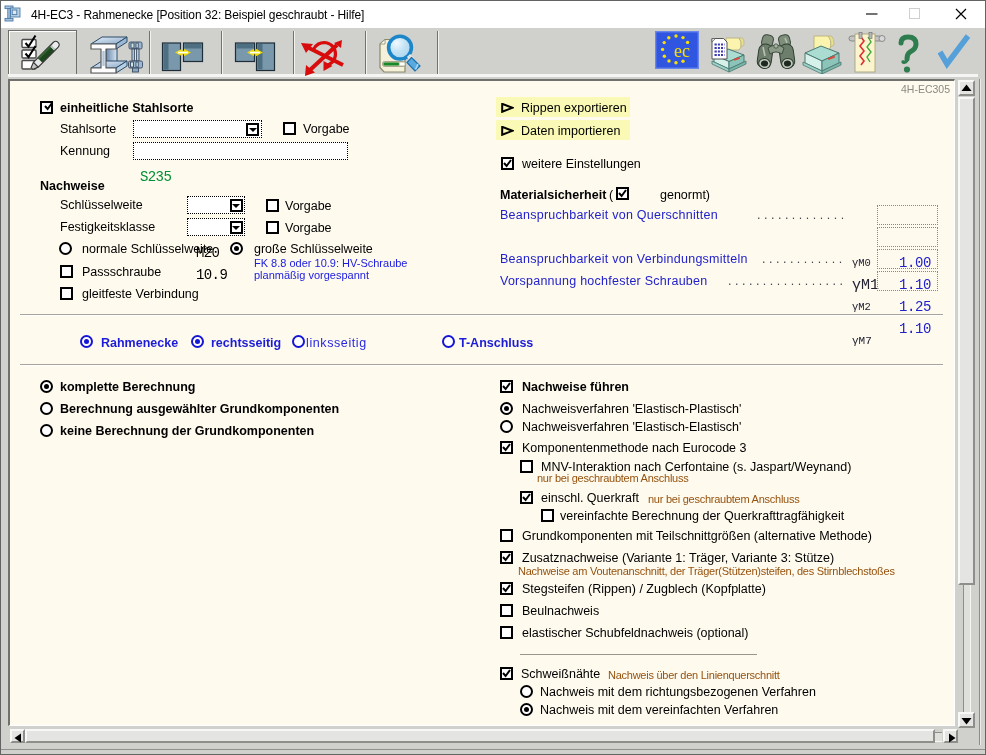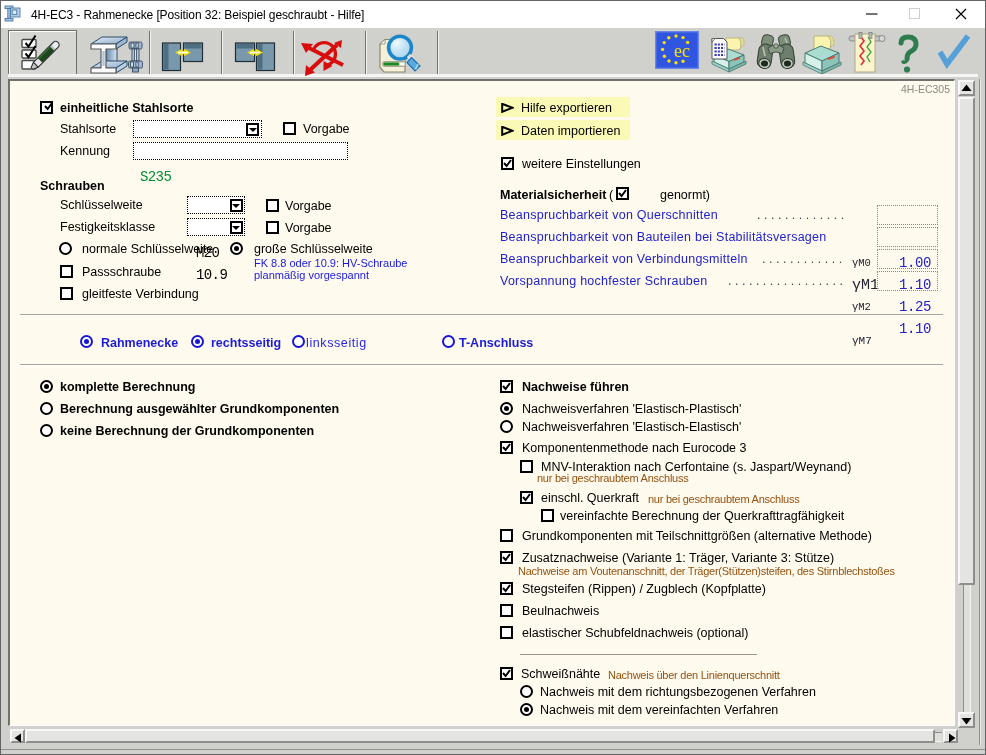--- a/index.html
+++ b/index.html
@@ -281,21 +281,21 @@
     </svg>
   <div class="lbl b" style="left:60px;top:101px">einheitliche Stahlsorte</div>
   <div class="lbl" style="left:60px;top:122px">Stahlsorte</div>
   <div class="combo" style="left:133px;top:120px;width:129px;height:18px"></div>
   <div class="lbl mono" style="left:140px;top:122px;color:#009036;font-size:14px;line-height:14px;letter-spacing:-0.6px">S235</div>
   <div class="cbtn" style="left:246px;top:123px"></div>
   <div class="cb" style="left:283px;top:122px"></div>
   <div class="lbl" style="left:303px;top:122px">Vorgabe</div>
   <div class="lbl" style="left:60px;top:144px">Kennung</div>
   <div class="combo" style="left:133px;top:142px;width:215px;height:18px"></div>
-  <div class="lbl b" style="left:40px;top:179px">Schrauben</div>
+  <div class="lbl b" style="left:40px;top:179px">Nachweise</div>
   <div class="lbl" style="left:60px;top:198px">Schlüsselweite</div>
   <div class="combo" style="left:187px;top:196px;width:58px;height:18px"></div>
   <div class="lbl mono" style="left:196px;top:198px;font-size:14px;line-height:14px;letter-spacing:-0.6px">M20</div>
   <div class="cbtn" style="left:229.5px;top:199px"></div>
   <div class="cb" style="left:266px;top:199px"></div>
   <div class="lbl" style="left:285px;top:199px">Vorgabe</div>
   <div class="lbl" style="left:60px;top:220px">Festigkeitsklasse</div>
   <div class="combo" style="left:187px;top:218px;width:58px;height:18px"></div>
   <div class="lbl mono" style="left:196px;top:220px;font-size:14px;line-height:14px;letter-spacing:-0.6px">10.9</div>
   <div class="cbtn" style="left:229.5px;top:221px"></div>
@@ -310,21 +310,21 @@
   <div class="cb" style="left:60px;top:265px"></div>
   <div class="lbl" style="left:82px;top:265px">Passschraube</div>
   <div class="cb" style="left:60px;top:287px"></div>
   <div class="lbl" style="left:82px;top:287px">gleitfeste Verbindung</div>
 
   <div class="lbl" style="left:901px;top:82px;font-size:10.5px;color:#8a8a82">4H-EC305</div>
   <div class="hl" style="left:496px;top:97px;width:134px;height:20px"></div>
   <svg class="abs" style="left:501px;top:103px" width="13" height="10" viewBox="0 0 13 10">
       <polygon points="1.2,0.8 11.5,4.8 1.2,8.8" fill="#fafab6" stroke="#000" stroke-width="2"></polygon>
     </svg>
-  <div class="lbl" style="left:521px;top:101px">Hilfe exportieren</div>
+  <div class="lbl" style="left:521px;top:101px">Rippen exportieren</div>
   <div class="hl" style="left:496px;top:120px;width:134px;height:20px"></div>
   <svg class="abs" style="left:501px;top:126px" width="13" height="10" viewBox="0 0 13 10">
       <polygon points="1.2,0.8 11.5,4.8 1.2,8.8" fill="#fafab6" stroke="#000" stroke-width="2"></polygon>
     </svg>
   <div class="lbl" style="left:521px;top:124px">Daten importieren</div>
   <div class="cb" style="left:501px;top:157px"></div>
   <svg class="ck" style="left:501px;top:157px" width="13" height="13" viewBox="0 0 13 13">
       <path d="M3 6 L5.6 9 L10 3" fill="none" stroke="#000" stroke-width="2"></path>
     </svg>
   <div class="lbl" style="left:522px;top:157px">weitere Einstellungen</div>
@@ -334,21 +334,20 @@
   <svg class="ck" style="left:616px;top:187px" width="13" height="13" viewBox="0 0 13 13">
       <path d="M3 6 L5.6 9 L10 3" fill="none" stroke="#000" stroke-width="2"></path>
     </svg>
   <div class="lbl" style="left:660px;top:188px">genormt)</div>
 
   <div class="lbl blue" style="left:500px;top:208px">Beanspruchbarkeit von Querschnitten</div>
   <div class="lbl" style="left:757px;top:208px;width:88px;overflow:hidden;color:#445;letter-spacing:3.5px">.............</div>
   <div class="lbl mono" style="left:852px;top:210px;font-size:10.5px;line-height:11px;color:#223">γM0</div>
   <div class="vbox" style="left:877px;top:205px;width:61px;height:20px"></div>
   <div class="lbl mono blue" style="left:899px;top:208px;font-size:14px;line-height:14px;letter-spacing:-0.4px">1.00</div>
-  <div class="lbl blue" style="left:500px;top:230px">Beanspruchbarkeit von Bauteilen bei Stabilitätsversagen</div>
   <div class="lbl mono" style="left:852px;top:232px;font-size:15px;line-height:11px;color:#223">γM1</div>
   <div class="vbox" style="left:877px;top:227px;width:61px;height:20px"></div>
   <div class="lbl mono blue" style="left:899px;top:230px;font-size:14px;line-height:14px;letter-spacing:-0.4px">1.10</div>
   <div class="lbl blue" style="left:500px;top:252px">Beanspruchbarkeit von Verbindungsmitteln</div>
   <div class="lbl" style="left:762px;top:252px;width:83px;overflow:hidden;color:#445;letter-spacing:3.5px">............</div>
   <div class="lbl mono" style="left:852px;top:254px;font-size:10.5px;line-height:11px;color:#223">γM2</div>
   <div class="vbox" style="left:877px;top:249px;width:61px;height:20px"></div>
   <div class="lbl mono blue" style="left:899px;top:252px;font-size:14px;line-height:14px;letter-spacing:-0.4px">1.25</div>
   <div class="lbl blue" style="left:500px;top:274px">Vorspannung hochfester Schrauben</div>
   <div class="lbl" style="left:728px;top:274px;width:117px;overflow:hidden;color:#445;letter-spacing:3.5px">.................</div>

